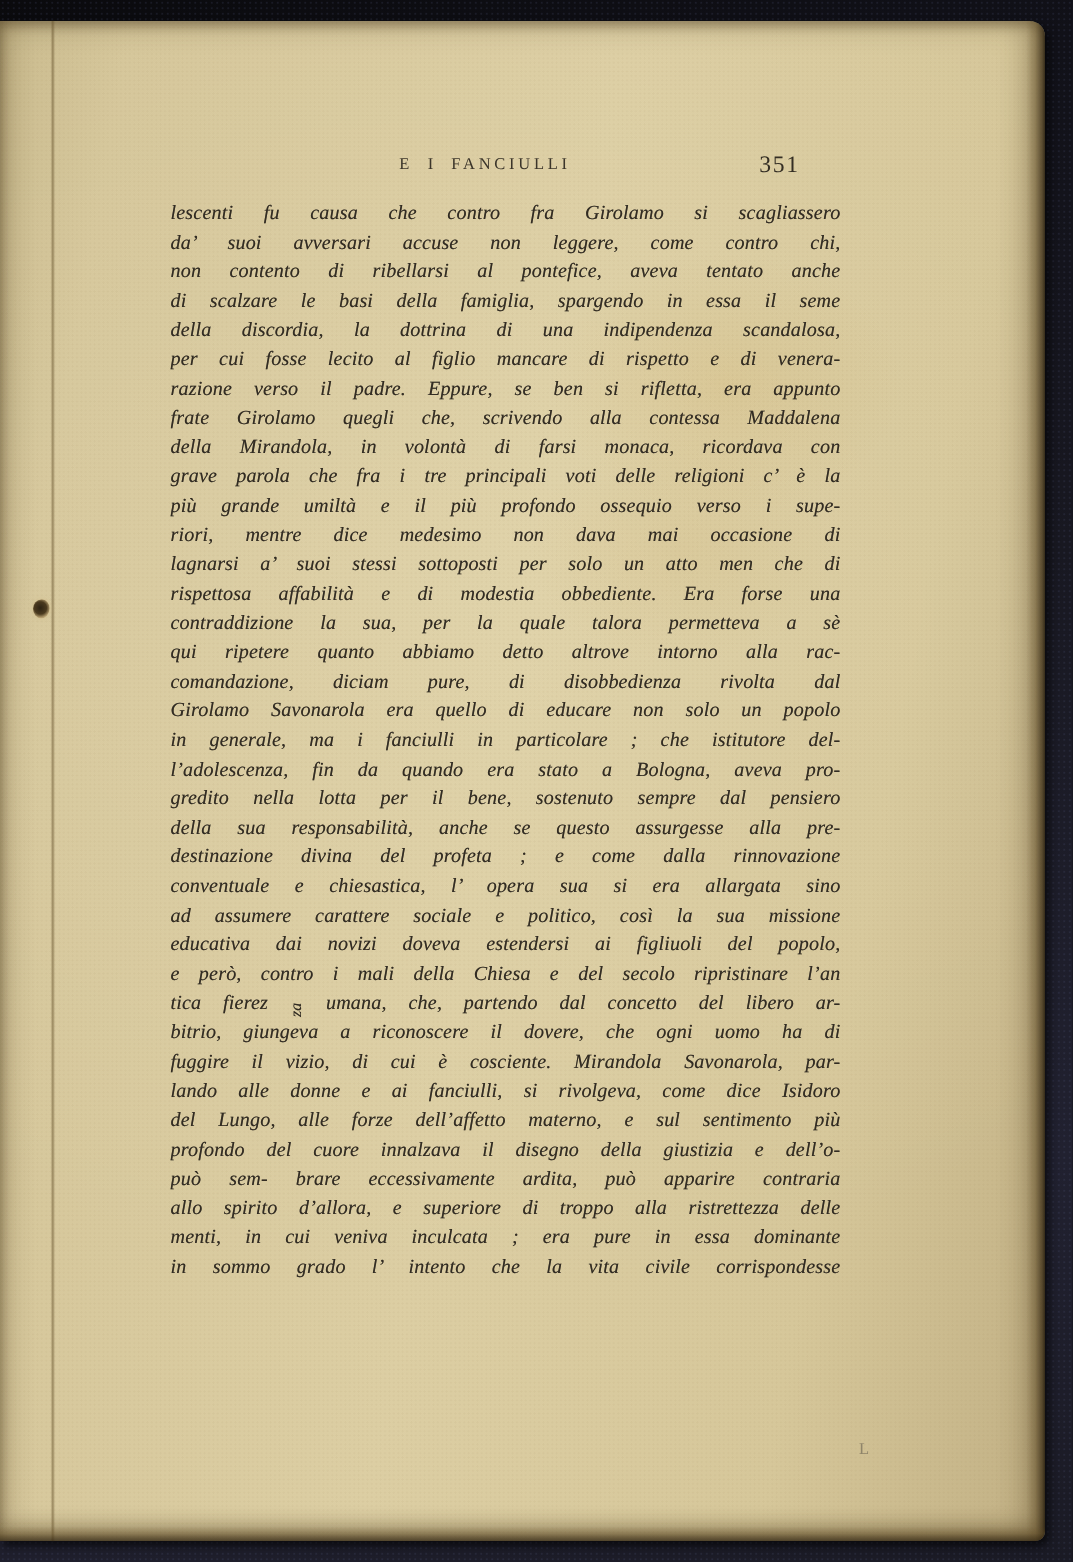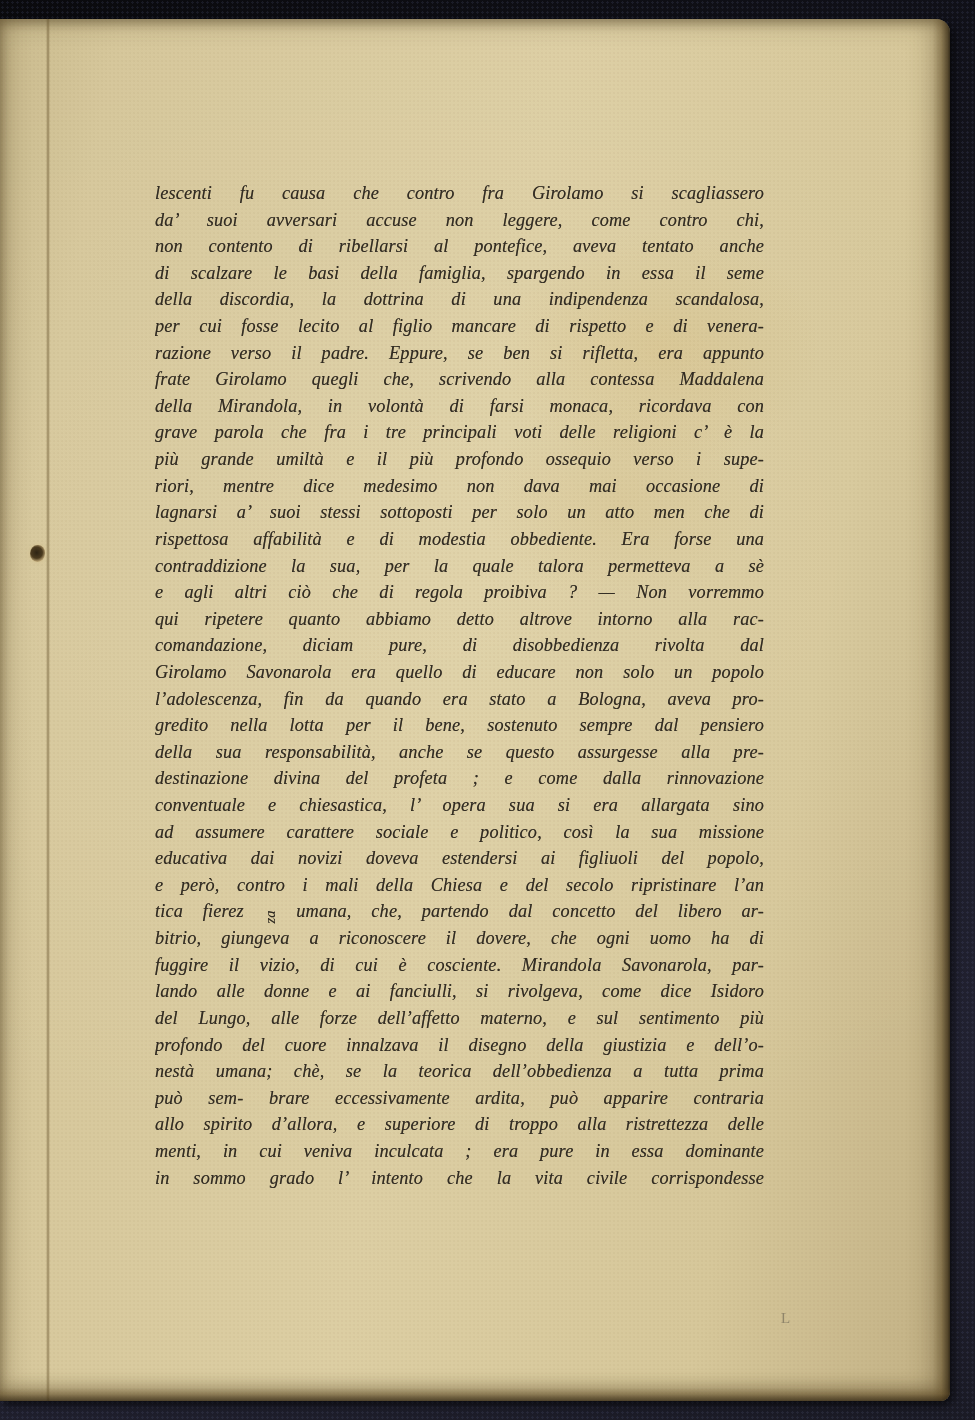--- a/index.html
+++ b/index.html
@@ -88,56 +88,59 @@
 </style>
 </head>
 <body>
 
 <div class="scene">
   <div class="page">
     <div class="underleaf"></div>
     <div class="crease"></div>
     <div class="hole"></div>
 
+    <div class="header">
+      <span class="running-title">E I FANCIULLI</span>
+      <span class="page-number">351</span>
+    </div>
 
     <div class="body-text">
         <div class="line">lescenti fu causa che contro fra Girolamo si scagliassero</div>
         <div class="line">da’ suoi avversari accuse non leggere, come contro chi,</div>
         <div class="line">non contento di ribellarsi al pontefice, aveva tentato anche</div>
         <div class="line">di scalzare le basi della famiglia, spargendo in essa il seme</div>
         <div class="line">della discordia, la dottrina di una indipendenza scandalosa,</div>
         <div class="line">per cui fosse lecito al figlio mancare di rispetto e di venera-</div>
         <div class="line">razione verso il padre. Eppure, se ben si rifletta, era appunto</div>
         <div class="line">frate Girolamo quegli che, scrivendo alla contessa Maddalena</div>
         <div class="line">della Mirandola, in volontà di farsi monaca, ricordava con</div>
         <div class="line">grave parola che fra i tre principali voti delle religioni c’ è la</div>
         <div class="line">più grande umiltà e il più profondo ossequio verso i supe-</div>
         <div class="line">riori, mentre dice medesimo non dava mai occasione di</div>
         <div class="line">lagnarsi a’ suoi stessi sottoposti per solo un atto men che di</div>
         <div class="line">rispettosa affabilità e di modestia obbediente. Era forse una</div>
         <div class="line">contraddizione la sua, per la quale talora permetteva a sè</div>
-        <div class="line">e agli altri ciò che di regola proibiva ? — Non vorremmo</div>
         <div class="line">qui ripetere quanto abbiamo detto altrove intorno alla rac-</div>
         <div class="line">comandazione, diciam pure, di disobbedienza rivolta dal</div>
         <div class="line">Girolamo Savonarola era quello di educare non solo un popolo</div>
+        <div class="line">in generale, ma i fanciulli in particolare ; che istitutore del-</div>
         <div class="line">l’adolescenza, fin da quando era stato a Bologna, aveva pro-</div>
         <div class="line">gredito nella lotta per il bene, sostenuto sempre dal pensiero</div>
         <div class="line">della sua responsabilità, anche se questo assurgesse alla pre-</div>
         <div class="line">destinazione divina del profeta ; e come dalla rinnovazione</div>
         <div class="line">conventuale e chiesastica, l’ opera sua si era allargata sino</div>
         <div class="line">ad assumere carattere sociale e politico, così la sua missione</div>
         <div class="line">educativa dai novizi doveva estendersi ai figliuoli del popolo,</div>
         <div class="line">e però, contro i mali della Chiesa e del secolo ripristinare l’an</div>
         <div class="line">tica fierez <span class="rot">za</span> umana, che, partendo dal concetto del libero ar-</div>
         <div class="line">bitrio, giungeva a riconoscere il dovere, che ogni uomo ha di</div>
         <div class="line">fuggire il vizio, di cui è cosciente. Mirandola Savonarola, par-</div>
         <div class="line">lando alle donne e ai fanciulli, si rivolgeva, come dice Isidoro</div>
         <div class="line">del Lungo, alle forze dell’affetto materno, e sul sentimento più</div>
         <div class="line">profondo del cuore innalzava il disegno della giustizia e dell’o-</div>
-        <div class="line">nestà umana; chè, se la teorica dell’obbedienza a tutta prima</div>
         <div class="line">può sem- brare eccessivamente ardita, può apparire contraria</div>
         <div class="line">allo spirito d’allora, e superiore di troppo alla ristrettezza delle</div>
         <div class="line">menti, in cui veniva inculcata ; era pure in essa dominante</div>
         <div class="line">in sommo grado l’ intento che la vita civile corrispondesse</div>
       </div>
 
     <span class="corner-mark">L</span>
 
     <div class="edge-right"></div>
     <div class="edge-bottom"></div>

